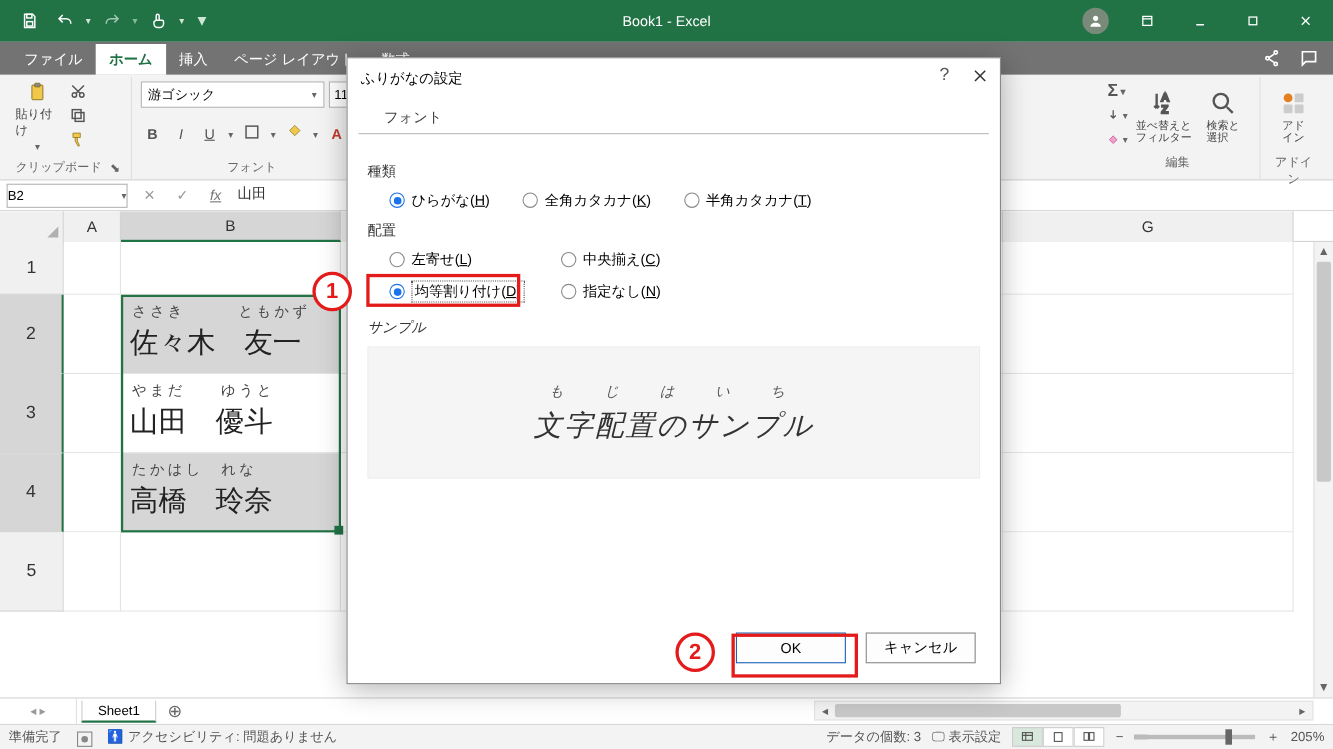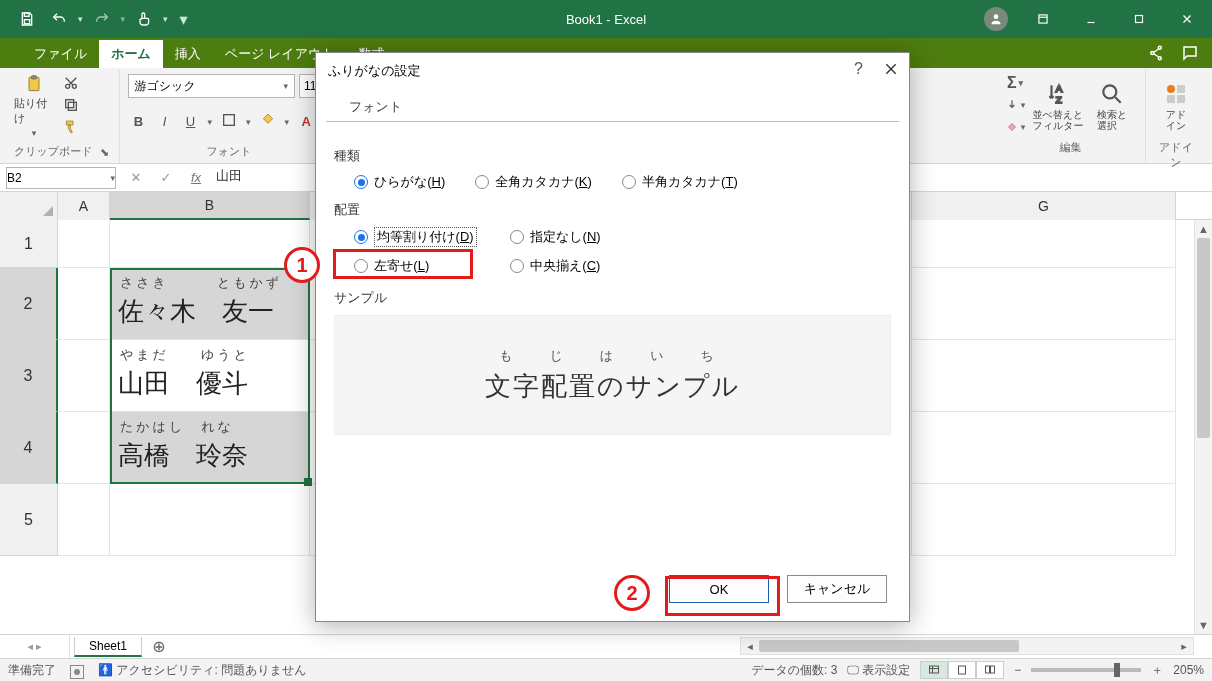--- a/index.html
+++ b/index.html
@@ -10,21 +10,21 @@
   .qa-toolbar { display: flex; align-items: center; gap: 6px; padding-left: 14px; }
   .qa-btn { width: 26px; height: 26px; display: flex; align-items: center; justify-content: center; color: #fff; }
   .qa-btn svg { width: 16px; height: 16px; }
   .title-center { position: absolute; left: 50%; transform: translateX(-50%); font-size: 13px; color: #fff; }
   .title-right { margin-left: auto; display: flex; align-items: center; gap: 2px; padding-right: 2px; }
   .avatar-circ { width: 24px; height: 24px; border-radius: 50%; background: #7a8a7a; display: flex; align-items: center; justify-content: center; margin-right: 10px; }
   .winbtn { width: 46px; height: 38px; display: flex; align-items: center; justify-content: center; color: #fff; }
   .winbtn svg { width: 14px; height: 14px; }
 
   
-  .tabs { height: 30px; background: #4d7c0f; display: flex; align-items: flex-end; padding-left: 22px; color: #fff; font-size: 13px; position: relative; }
+  .tabs { height: 30px; background: #737373; display: flex; align-items: flex-end; padding-left: 10px; color: #fff; font-size: 13px; position: relative; }
   .tab { padding: 5px 12px; cursor: pointer; }
   .tab.active { background: #fff; color: #217346; font-weight: 600; }
   .tabs-right { position: absolute; right: 10px; top: 0; height: 30px; display: flex; align-items: center; gap: 10px; }
   .tabs-right .ico { width: 24px; height: 24px; display: flex; align-items: center; justify-content: center; color: #fff; }
 
   
   .ribbon { height: 96px; background: #f3f3f3; border-bottom: 1px solid #d4d4d4; display: flex; align-items: stretch; padding: 2px 6px 0 6px; position: relative; }
   .rgrp { display: flex; flex-direction: column; border-right: 1px solid #e0e0e0; padding: 4px 8px 0 8px; }
   .rgrp-body { flex: 1; display: flex; align-items: flex-start; gap: 6px; }
   .rgrp-label { font-size: 11px; color: #666; text-align: center; padding: 2px 0 4px 0; display: flex; justify-content: center; align-items: center; gap: 6px; }
@@ -109,21 +109,21 @@
   .dlg-body { padding: 16px 18px 10px 18px; }
   .dlg-sect { font-size: 13px; color: #333; margin: 6px 0 8px 0; }
   .dlg-radios { display: flex; gap: 30px; padding-left: 20px; margin-bottom: 10px; flex-wrap: wrap; }
   .dlg-radio-row { display: flex; gap: 30px; padding-left: 20px; margin-bottom: 10px; }
   .dlg-radio { display: flex; align-items: center; gap: 6px; font-size: 13px; }
   .dlg-radio .dot { width: 14px; height: 14px; border-radius: 50%; border: 1.5px solid #888; display:flex; align-items:center; justify-content:center; }
   .dlg-radio.checked .dot { border-color: #1a73e8; }
   .dlg-radio.checked .dot::after { content:""; width:7px; height:7px; border-radius:50%; background:#1a73e8; }
   .ul { text-decoration: underline; }
   .dotted-focus { border: 1px dotted #555; padding: 0 2px; }
-  .sample { margin-top: 14px; }
+  .sample { margin-top: 14px; font-style: italic; }
   .sample-box { height: 120px; background: #f5f5f5; border: 1px solid #eee; display:flex; flex-direction:column; align-items:center; justify-content:center; margin-top: 6px;}
   .sample-ruby { font-size: 13px; color:#555; letter-spacing: 12px; margin-bottom: 4px; }
   .sample-main { font-size: 26px; color:#333; letter-spacing: 2px;}
   .dlg-buttons { position: absolute; bottom: 18px; right: 22px; display: flex; gap: 18px; }
   .dlg-btn { width: 100px; height: 28px; border: 1px solid #888; background: #fdfdfd; font-size: 13px; display:flex; align-items:center; justify-content:center; }
   .dlg-btn.primary { border: 1.5px solid #1a5fb4; }
 
   
   .annot-circ { position: absolute; width: 36px; height: 36px; border: 3px solid #e31b1b; border-radius: 50%; display:flex; align-items:center; justify-content:center; color:#e31b1b; font-weight: bold; font-size: 20px; background: #fff; z-index: 60; }
   .annot-rect { position: absolute; border: 3px solid #e31b1b; z-index: 55; pointer-events: none; }
@@ -520,37 +520,37 @@
           <span><span>全角カタカナ(</span><span class="ul">K</span><span>)</span></span>
         </label>
       <label class="dlg-radio">
           <span class="dot"></span>
           <span><span>半角カタカナ(</span><span class="ul">T</span><span>)</span></span>
         </label>
     </div>
 
     <div class="dlg-sect">配置</div>
     <div class="dlg-radio-row">
+      <label class="dlg-radio" style="width:126px">
+          <span class="dot"></span>
+          <span><span>左寄せ(</span><span class="ul">L</span><span>)</span></span>
+        </label>
+      <label class="dlg-radio">
+          <span class="dot"></span>
+          <span><span>中央揃え(</span><span class="ul">C</span><span>)</span></span>
+        </label>
+    </div>
+    <div class="dlg-radio-row">
       <label class="dlg-radio checked" style="width:126px">
           <span class="dot"></span>
           <span class="dotted-focus"><span>均等割り付け(</span><span class="ul">D</span><span>)</span></span>
         </label>
       <label class="dlg-radio">
           <span class="dot"></span>
           <span><span>指定なし(</span><span class="ul">N</span><span>)</span></span>
-        </label>
-    </div>
-    <div class="dlg-radio-row">
-      <label class="dlg-radio" style="width:126px">
-          <span class="dot"></span>
-          <span><span>左寄せ(</span><span class="ul">L</span><span>)</span></span>
-        </label>
-      <label class="dlg-radio">
-          <span class="dot"></span>
-          <span><span>中央揃え(</span><span class="ul">C</span><span>)</span></span>
         </label>
     </div>
 
     <div class="sample">
       <div class="dlg-sect">サンプル</div>
       <div class="sample-box">
         <div class="sample-ruby">も　じ　は　い　ち</div>
         <div class="sample-main">文字配置のサンプル</div>
       </div>
     </div>

